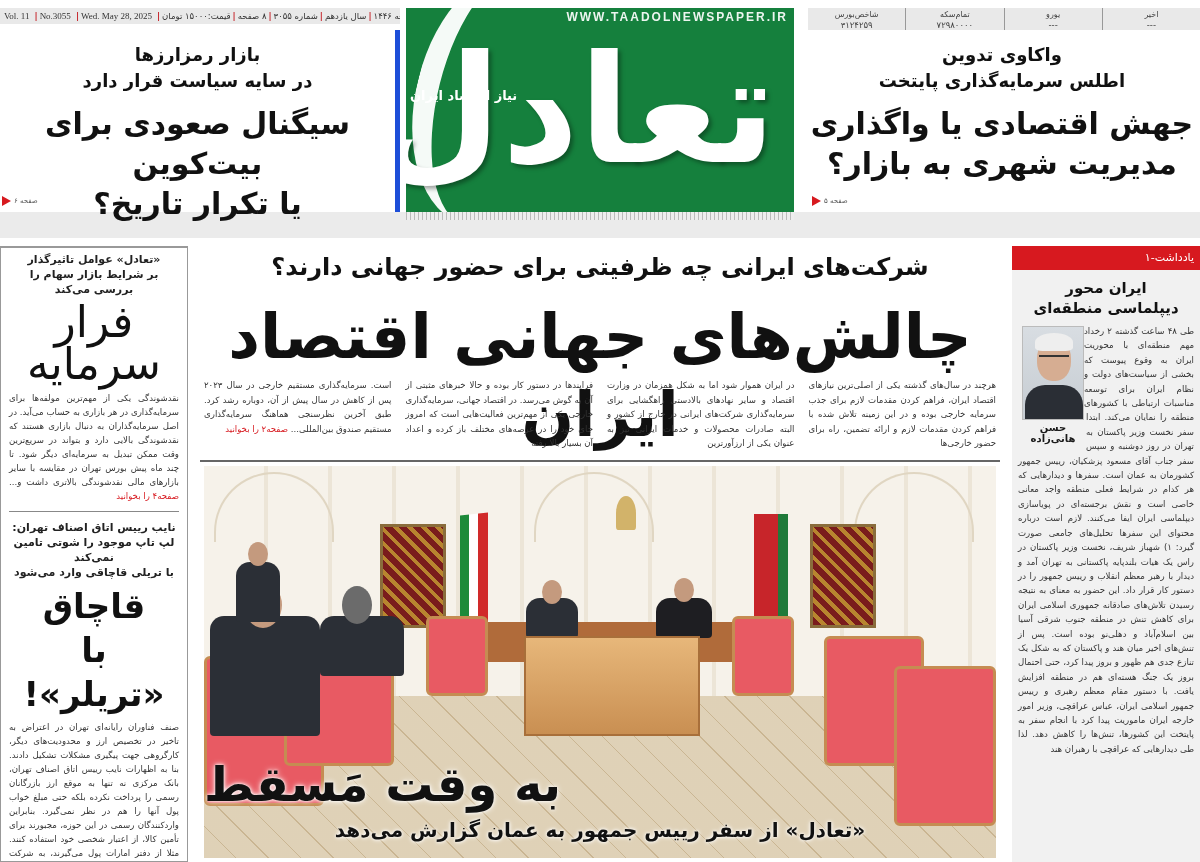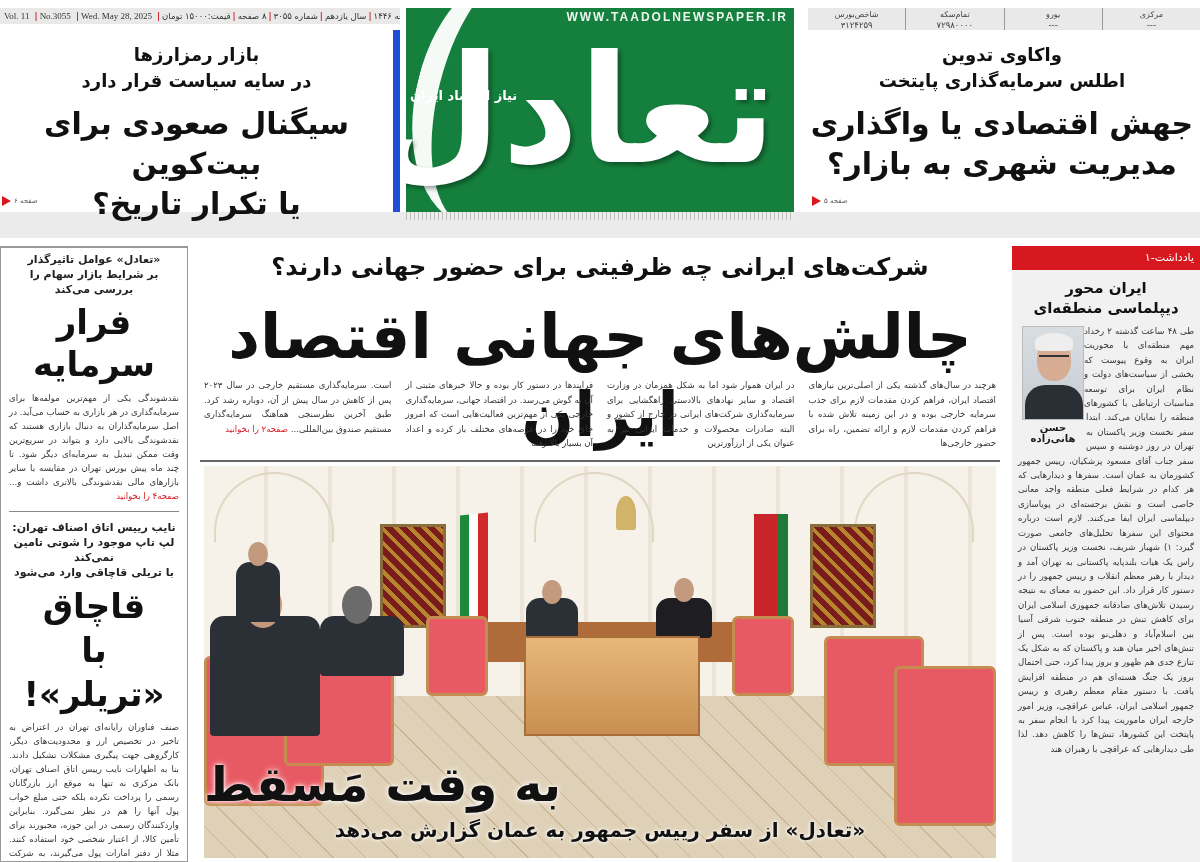--- a/index.html
+++ b/index.html
@@ -20,34 +20,34 @@
   
   .masthead { position: absolute; left: 406px; top: 8px; width: 388px; height: 204px; background: #15803d; overflow: hidden; }
   .masthead .url { position: absolute; right: 6px; top: 2px; font-family: "Liberation Sans", sans-serif; font-size: 12px; letter-spacing: 2px; color: #ffffff; font-weight: bold; opacity: .92; }
   .masthead .logo { position: absolute; right: 18px; top: 2px; font-size: 150px; font-weight: bold; color: #fff; line-height: 200px; direction: rtl; font-family: "DejaVu Sans", sans-serif; text-shadow: 3px 3px 4px rgba(0,0,0,.35); letter-spacing: -6px; }
   .masthead .swoosh { position: absolute; left: 10px; top: -40px; width: 160px; height: 260px; border-left: 22px solid #fff; border-radius: 100% 0 0 100%; transform: rotate(14deg); opacity: .96; }
   .masthead .tagline { position: absolute; left: 4px; top: 80px; color: #fff; font-size: 13px; font-weight: bold; direction: rtl; }
   .masthead-ruler { position: absolute; left: 406px; top: 212px; width: 388px; height: 8px; background: repeating-linear-gradient(90deg, #bbb 0 1px, #eee 1px 4px); }
 
   
   .teaser { position: absolute; top: 30px; height: 182px; background: #fff; text-align: center; direction: rtl; }
-  .teaser.left { left: 0; width: 400px; border-right: 7px solid #1d4ed8; }
+  .teaser.left { left: 0; width: 400px; border-right: 5px solid #1d4ed8; }
   .teaser.right { left: 804px; width: 396px; }
   .teaser .kicker { font-size: 18px; font-weight: bold; line-height: 26px; margin-top: 12px; color: #111; }
   .teaser .headline { font-size: 30px; font-weight: bold; line-height: 40px; margin-top: 10px; color: #111; letter-spacing: -0.5px; }
   .pageref { position: absolute; bottom: 6px; font-size: 7px; color: #555; display: flex; align-items: center; gap: 3px; direction: ltr; }
   .teaser.left .pageref { left: 2px; }
   .teaser.right .pageref { left: 8px; }
   .tri { width: 0; height: 0; border-top: 5px solid transparent; border-bottom: 5px solid transparent; border-left: 9px solid #d7191f; }
   .graybar { position: absolute; left: 0; top: 212px; width: 1200px; height: 26px; background: #ebebeb; }
 
   
   .leftcol { position: absolute; left: 0; top: 246px; width: 188px; height: 616px; border: 1px solid #999; border-top: 2px solid #999; background: #fff; direction: rtl; padding: 4px 8px 0 8px; }
   .leftcol .kick { font-size: 11px; font-weight: bold; text-align: center; line-height: 15px; color: #222; }
-  .leftcol .bigh { font-size: 34px; font-weight: bold; text-align: center; line-height: 42px; color: #111; margin: 4px 0 6px; letter-spacing: -1px; }
+  .leftcol .bigh { font-size: 44px; font-weight: normal; text-align: center; line-height: 42px; color: #111; margin: 4px 0 6px; letter-spacing: -1px; }
   .leftcol .body { font-size: 8.6px; line-height: 14px; text-align: justify; color: #333; }
   .readmore { color: #d7191f; font-weight: normal; }
   .leftcol hr { border: none; border-top: 1px solid #888; margin: 8px 0 8px; }
   .leftcol .bigh2 { font-size: 34px; font-weight: bold; text-align: center; line-height: 44px; color: #111; margin: 4px 0; }
 
   
   .center { position: absolute; left: 200px; top: 246px; width: 800px; }
   .center .supra { direction: rtl; text-align: center; font-size: 24px; font-weight: bold; line-height: 34px; color: #111; margin-top: 4px; }
   .center .mainhead { direction: rtl; text-align: center; font-size: 62px; font-weight: bold; line-height: 78px; color: #111; letter-spacing: -2px; margin-top: 14px; }
   .center .cols { position: absolute; top: 132px; left: 0; width: 800px; height: 80px; display: flex; flex-direction: row-reverse; gap: 14px; padding: 0 4px; }
@@ -102,21 +102,21 @@
     <span class="fa">شماره ۳۰۵۵</span>
     <span class="sep">|</span>
     <span class="fa">سال یازدهم</span>
     <span class="sep">|</span>
     <span class="fa">اول ذی‌الحجه ۱۴۴۶</span>
 
   </div>
 
   <div class="tickers">
     <div class="ticker">
-      <div>مرکزی</div>
+      <div>اخیر</div>
       <div class="v">---</div>
     </div>
     <div class="ticker">
       <div>یورو</div>
       <div class="v">---</div>
     </div>
     <div class="ticker">
       <div>تمام‌سکه</div>
       <div class="v">۷۲۹۸۰۰۰۰</div>
     </div>

